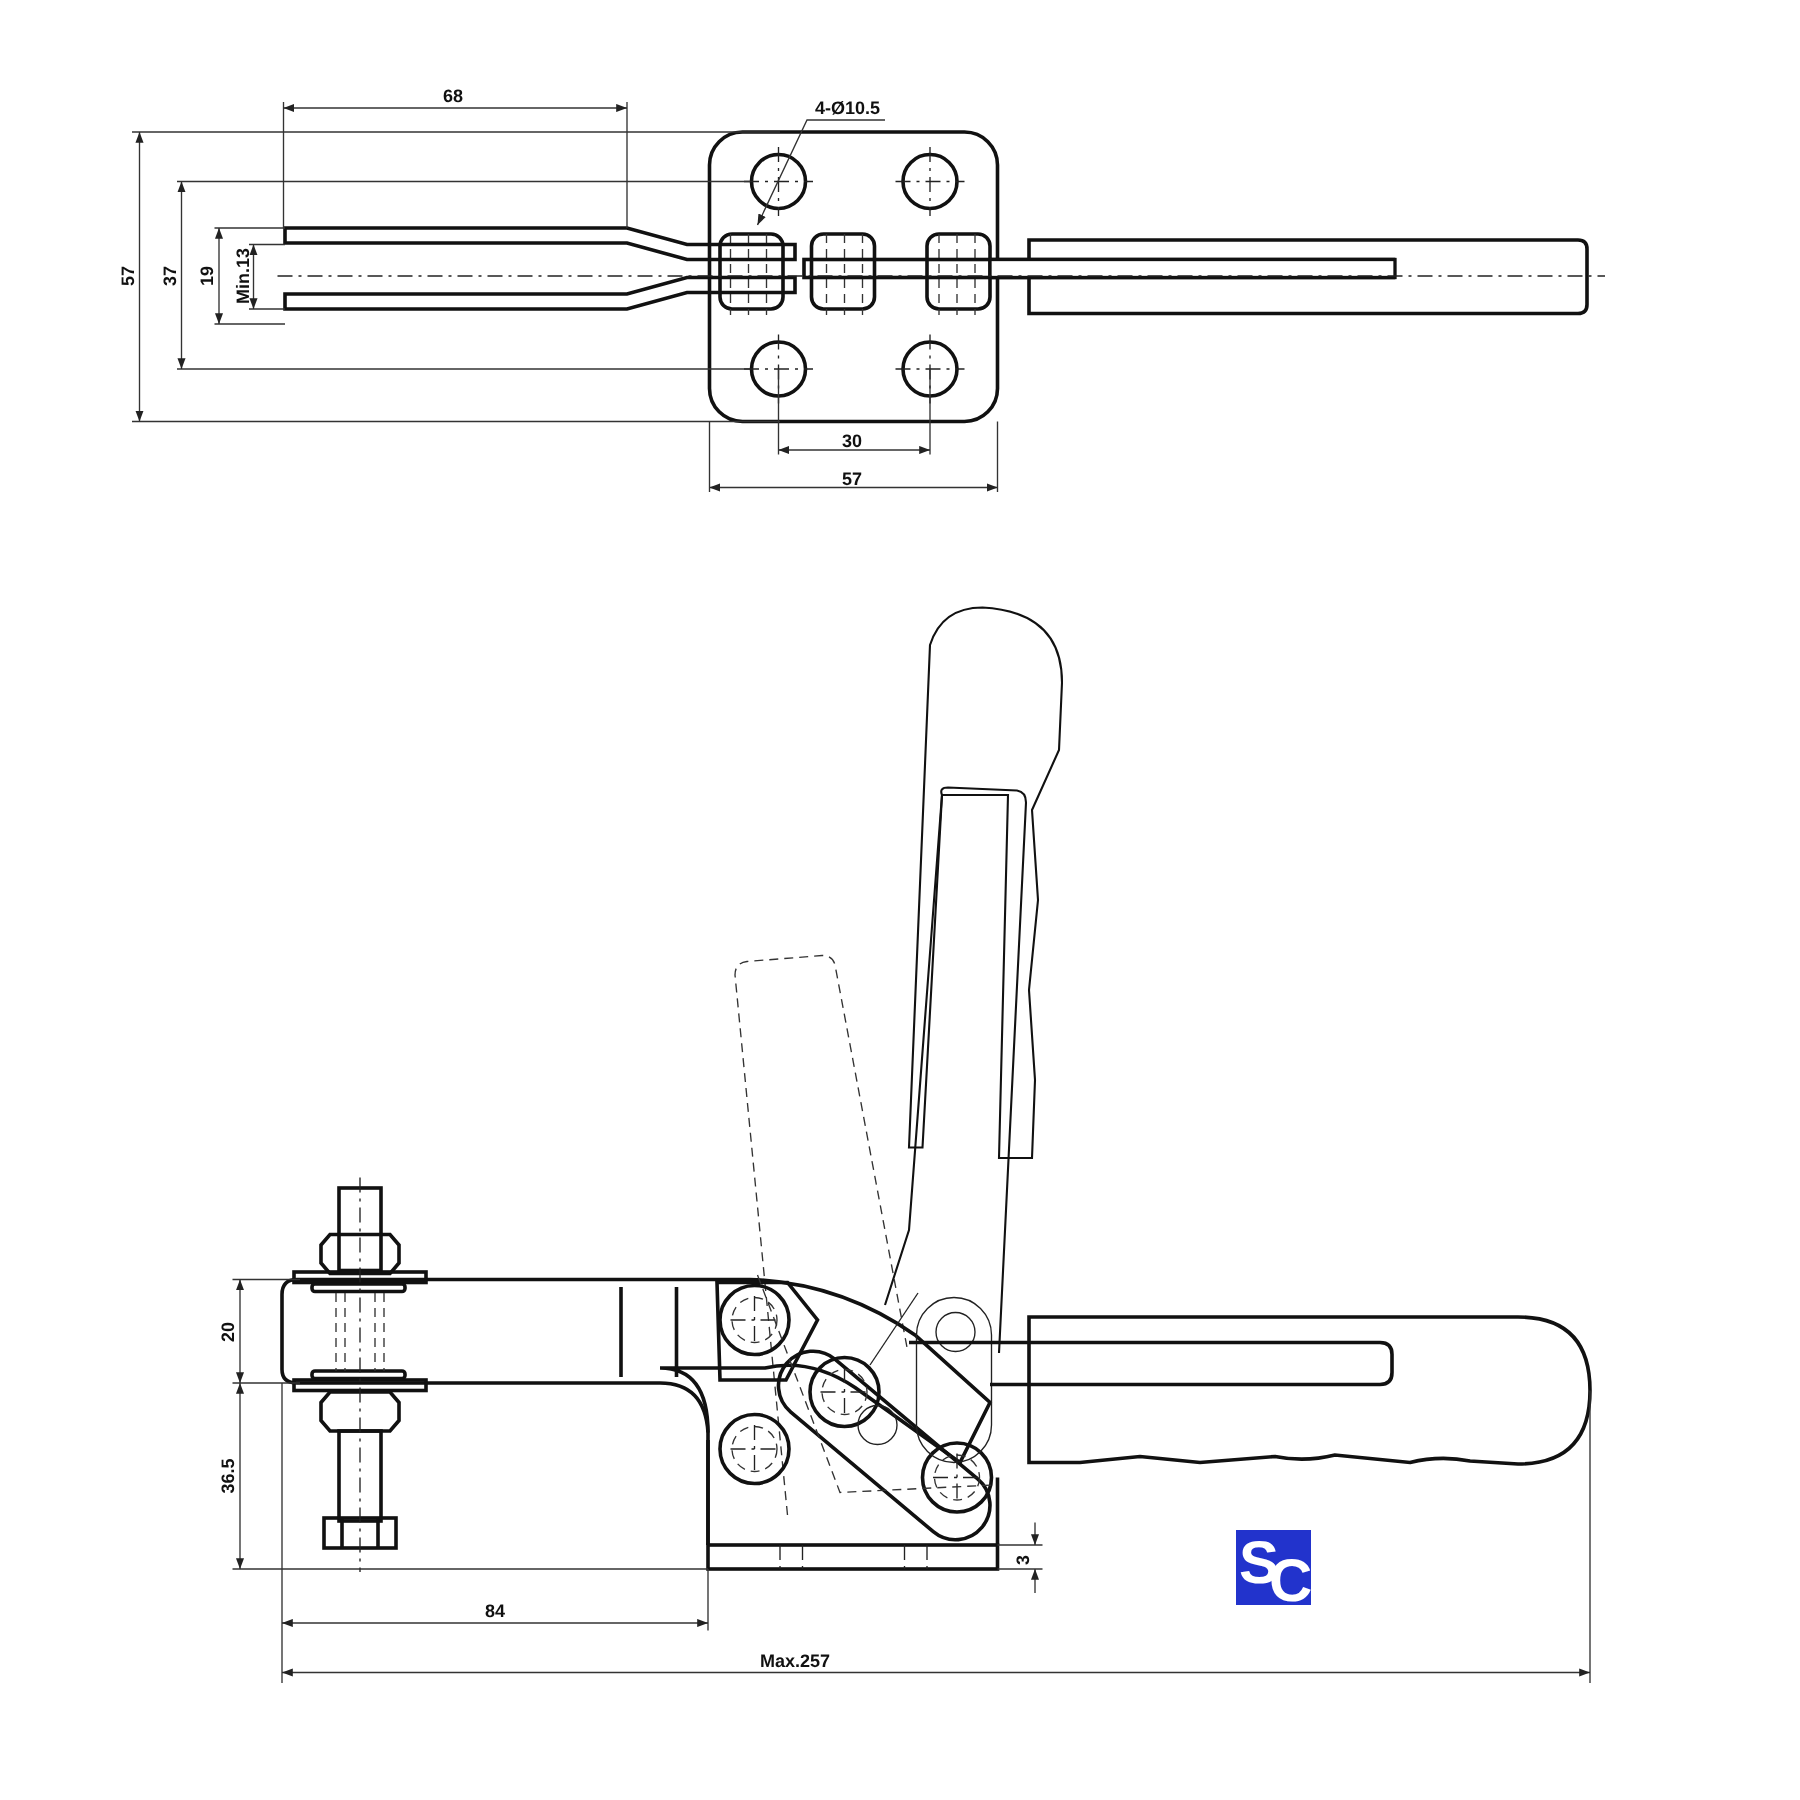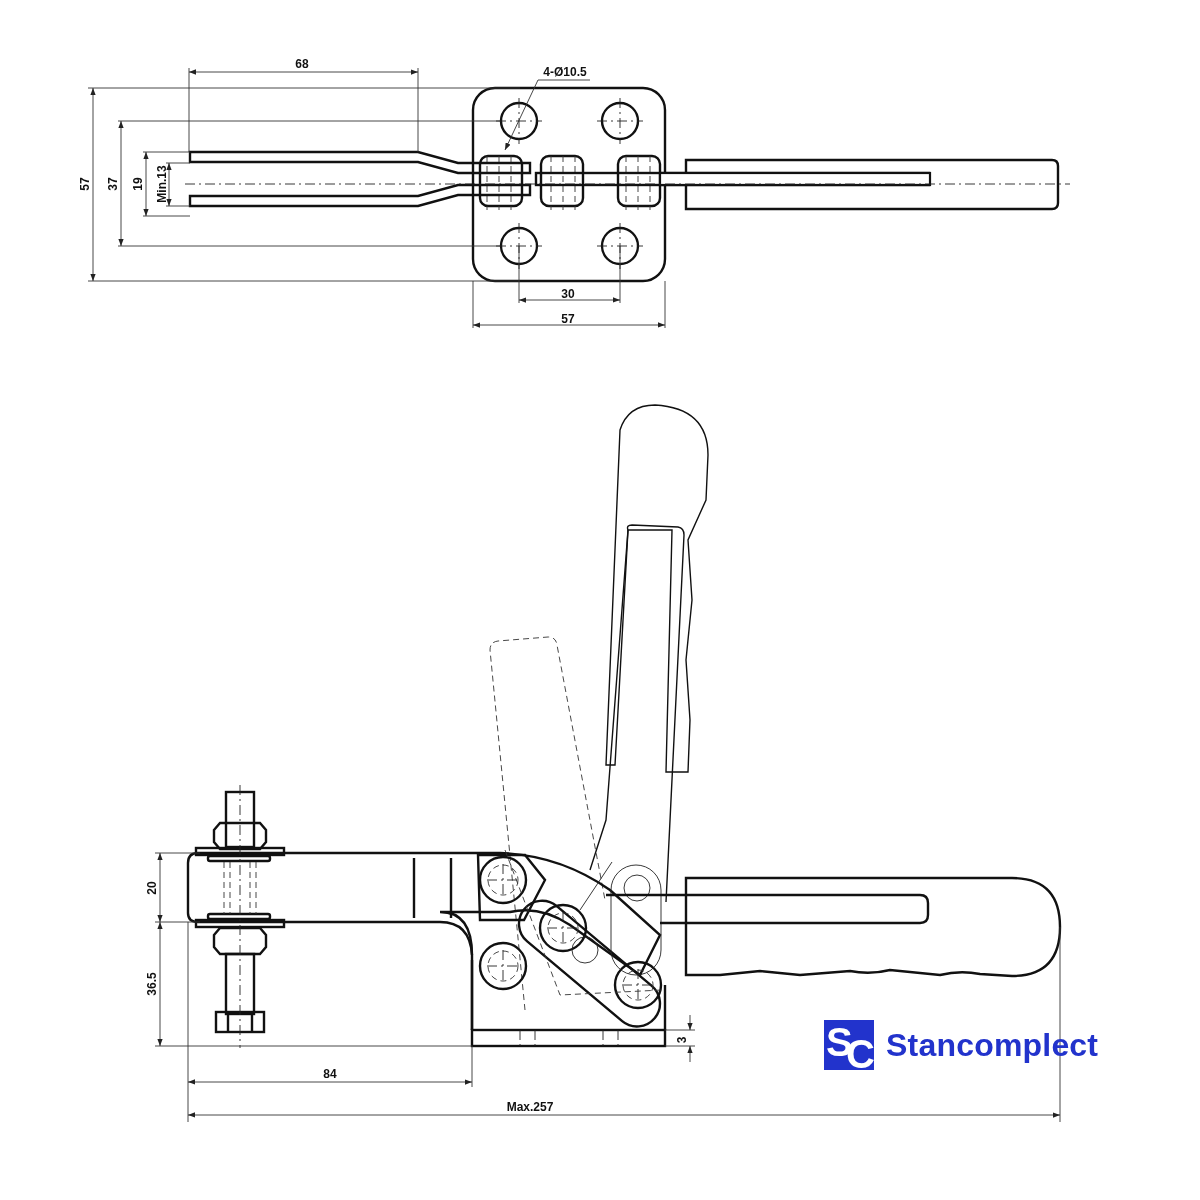--- a/index.html
+++ b/index.html
@@ -179,14 +179,13 @@
     <text class="dimtxt" x="330" y="1078" text-anchor="middle">84</text>
     <text class="dimtxt" x="530" y="1111" text-anchor="middle">Max.257</text>
   </g>
 </svg>
 
 <div class="logo">
   <div class="logo-mark">
     <span class="logo-s">S</span>
     <span class="logo-c">C</span>
   </div>
-  <span class="logo-text">Stancomplect</span>
 </div>
 
 </body></html>

